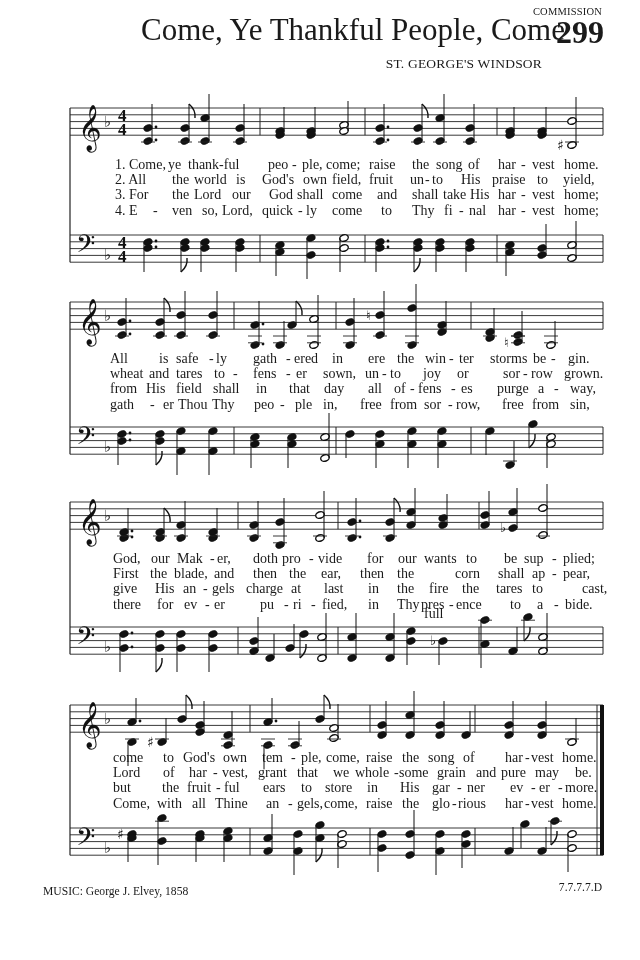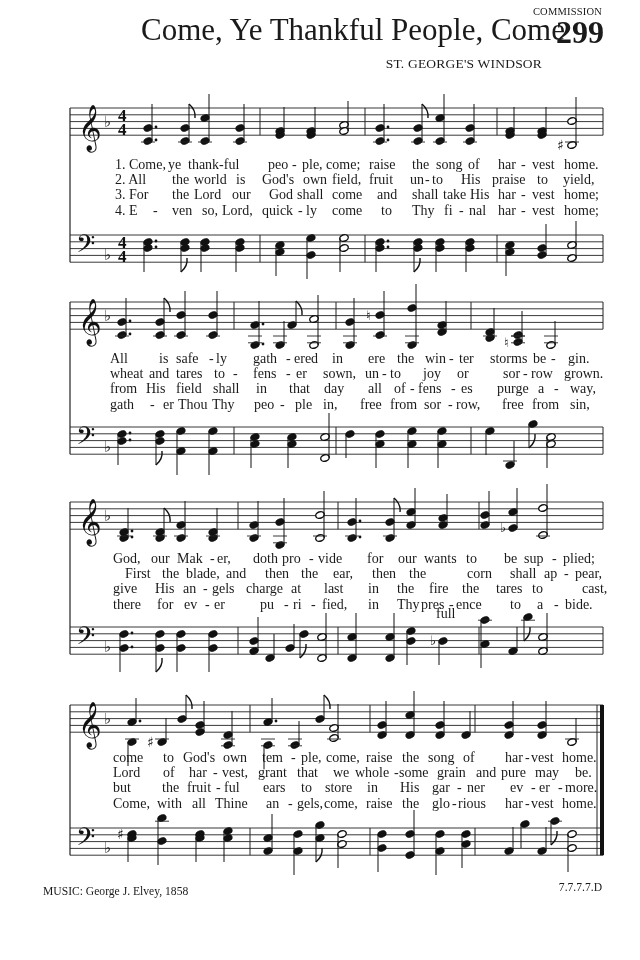--- a/index.html
+++ b/index.html
@@ -731,21 +731,21 @@
       <span class="syl" style="left: 318px;">vide</span>
       <span class="syl" style="left: 367px;">for</span>
       <span class="syl" style="left: 398px;">our</span>
       <span class="syl" style="left: 424px;">wants</span>
       <span class="syl" style="left: 466px;">to</span>
       <span class="syl" style="left: 504px;">be</span>
       <span class="syl" style="left: 524px;">sup</span>
       <span class="syl" style="left: 552px;">-</span>
       <span class="syl" style="left: 563px;">plied;</span>
     </div>
-    <div class="lyric-line" style="top: 566.2px; left: 12px; width: 580px;">
+    <div class="lyric-line" style="top: 566.2px; left: 0px; width: 580px;">
       <span class="syl" style="left: 113px;">First</span>
       <span class="syl" style="left: 150px;">the</span>
       <span class="syl" style="left: 174px;">blade,</span>
       <span class="syl" style="left: 214px;">and</span>
       <span class="syl" style="left: 253px;">then</span>
       <span class="syl" style="left: 289px;">the</span>
       <span class="syl" style="left: 321px;">ear,</span>
       <span class="syl" style="left: 360px;">then</span>
       <span class="syl" style="left: 397px;">the</span>
       <span class="syl" style="left: 424px; margin-top: 40px;">full</span>

